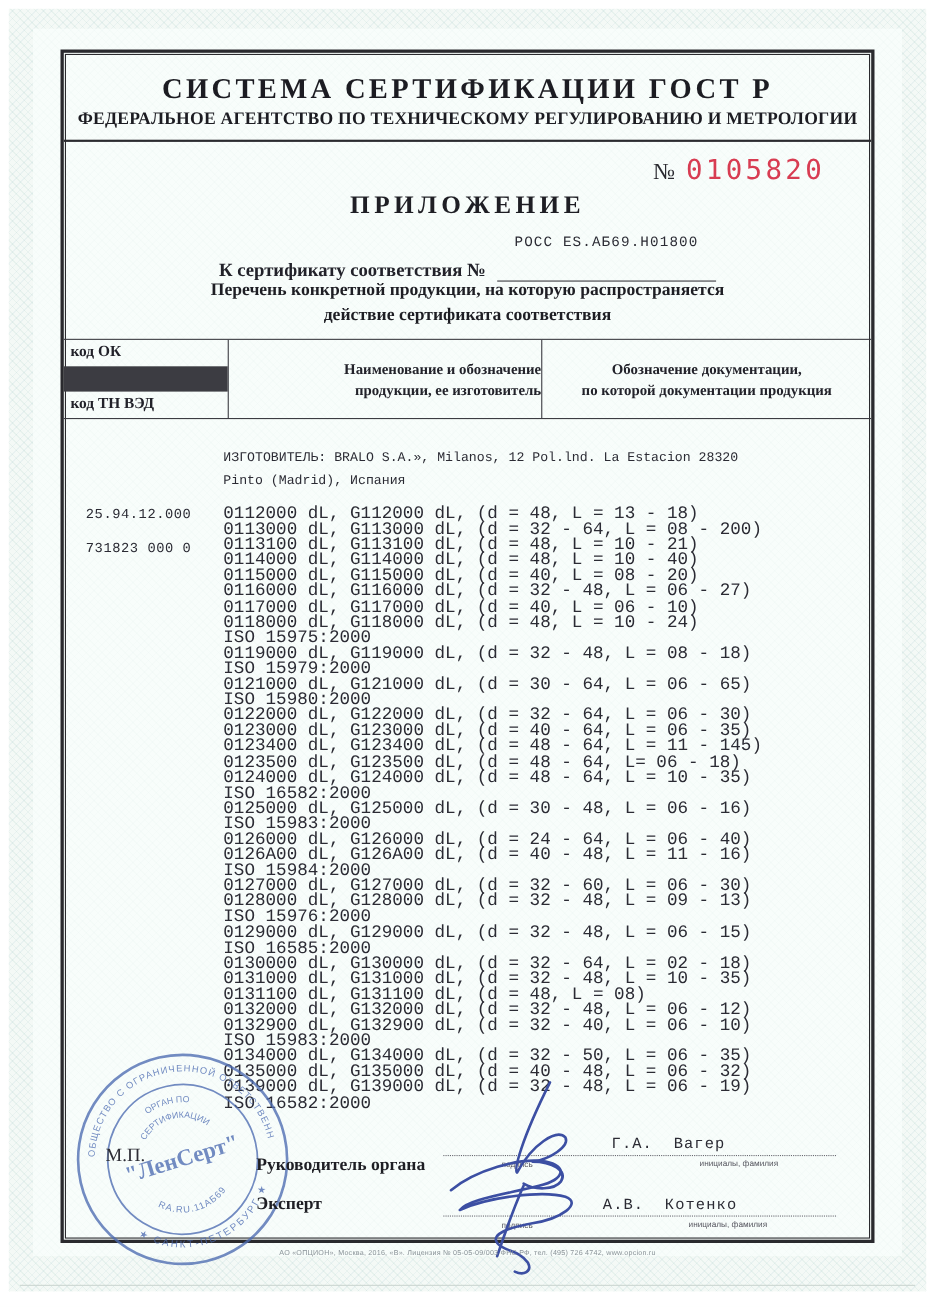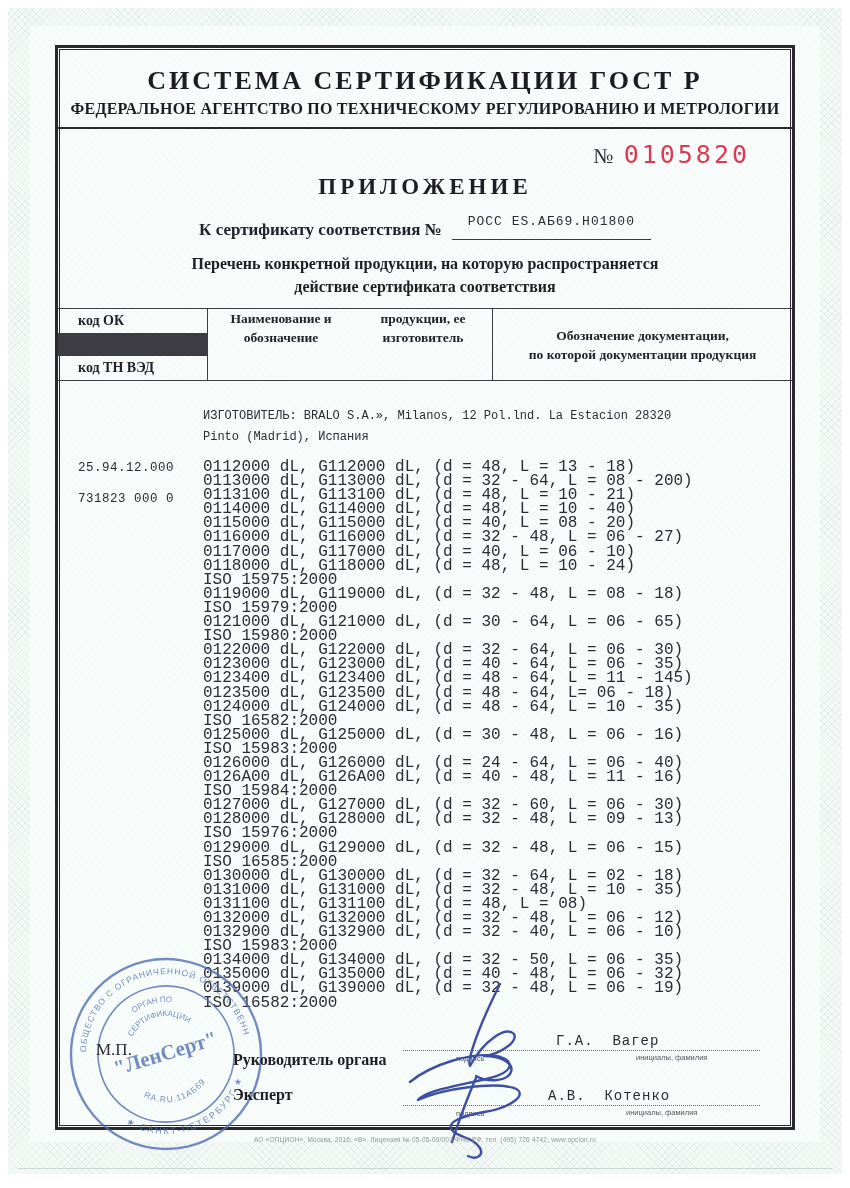--- a/index.html
+++ b/index.html
@@ -55,39 +55,39 @@
   
   .pril-title {
     position:absolute; top:126px; left:0; width:100%;
     text-align:center; font-weight:bold; font-size:23px; letter-spacing:4px; color:#1e1e24;
   }
   
   .cert-line { position:absolute; top:163px; left:0; width:100%; text-align:center; }
   .cert-label { font-weight:bold; font-size:17px; vertical-align:bottom; }
   .cert-num-wrap {
     display:inline-block; vertical-align:bottom;
-    border-bottom:1.5px solid #3a3a40; margin-left:10px; padding:0 16px 10px 16px;
+    border-bottom:1.5px solid #3a3a40; margin-left:10px; padding:0 16px 26px 16px;
   }
   .cert-num {
     font-family:"Liberation Mono", monospace; font-size:13px; letter-spacing:1px; color:#2a2a33;
   }
   
   .subtitle { position:absolute; left:0; width:100%; text-align:center; font-weight:bold; font-size:16px; color:#1e1e24; }
   .subtitle-1 { top:207px; }
   .subtitle-2 { top:230px; }
   
   .tbl {
     position:absolute; top:260px; left:0; width:100%; height:73px;
     border-top:1.5px solid #3c3c42; border-bottom:1.5px solid #3c3c42;
     display:flex;
   }
   .tbl-col1 { width:150px; border-right:1.2px solid #3c3c42; display:flex; flex-direction:column; }
-  .tbl-col1 > div { flex:1; display:flex; align-items:center; padding-left:20px; font-weight:bold; font-size:14px; }
+  .tbl-col1 > div { flex:1; display:flex; align-items:center; padding-left:6px; font-weight:bold; font-size:14px; }
   .tbl-col1-divider { height:1px; background:#3c3c42; margin-right:0; }
-  .tbl-col2 { width:285px; border-right:1.2px solid #3c3c42; display:flex; justify-content:center; align-items:flex-start; }
+  .tbl-col2 { width:285px; border-right:1.2px solid #3c3c42; display:flex; flex-direction:column; justify-content:center; align-items:flex-end; }
   .tbl-col3 { flex:1; display:flex; flex-direction:column; justify-content:center; align-items:center; }
   .tbl-head-line { font-weight:bold; font-size:13.5px; line-height:19px; text-align:center; }
   
   .mono { font-family:"Liberation Mono", monospace; color:#2b2b34; }
   .manufacturer { position:absolute; left:145px; top:358px; font-size:12px; line-height:21px; white-space:pre; }
   .code-ok    { position:absolute; left:20px; top:413px; font-size:12.5px; letter-spacing:.5px; }
   .code-tnved { position:absolute; left:20px; top:444px; font-size:12.5px; letter-spacing:.5px; }
   .product-list { position:absolute; left:145px; top:412px; }
   .product-line { font-family:"Liberation Mono", monospace; font-size:16px; line-height:14.1px; white-space:pre; color:#2b2b34; }
   

